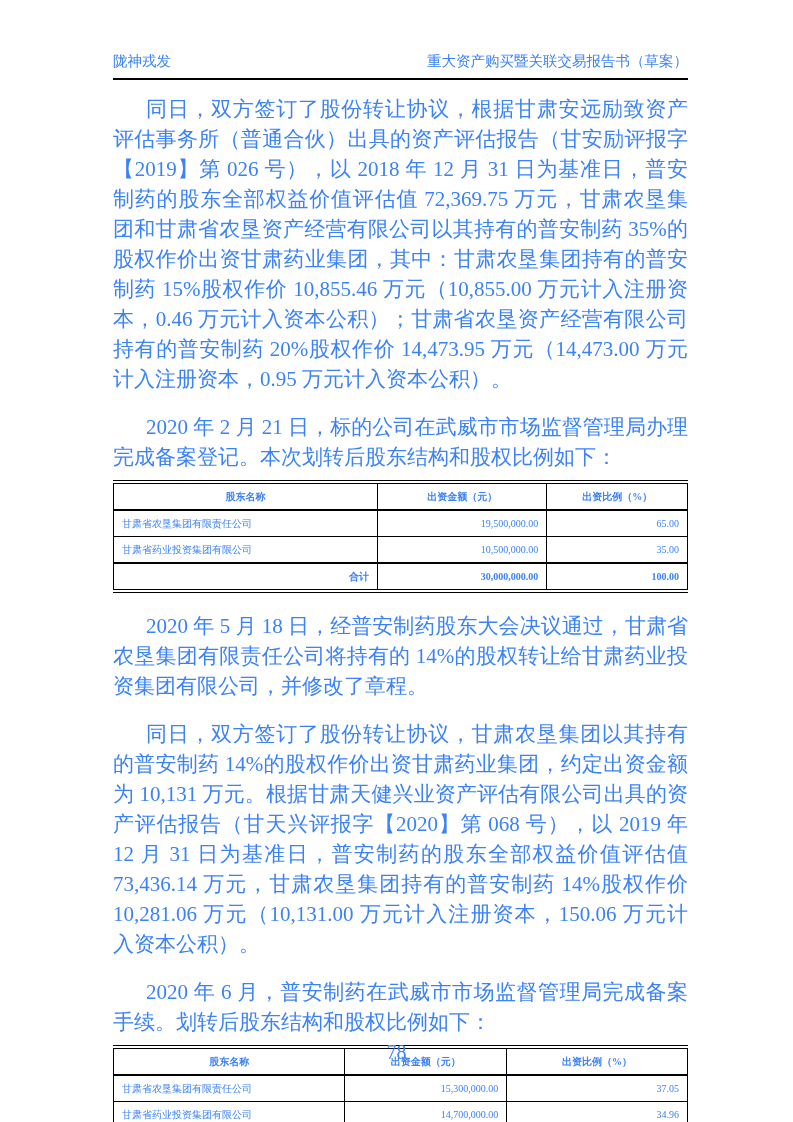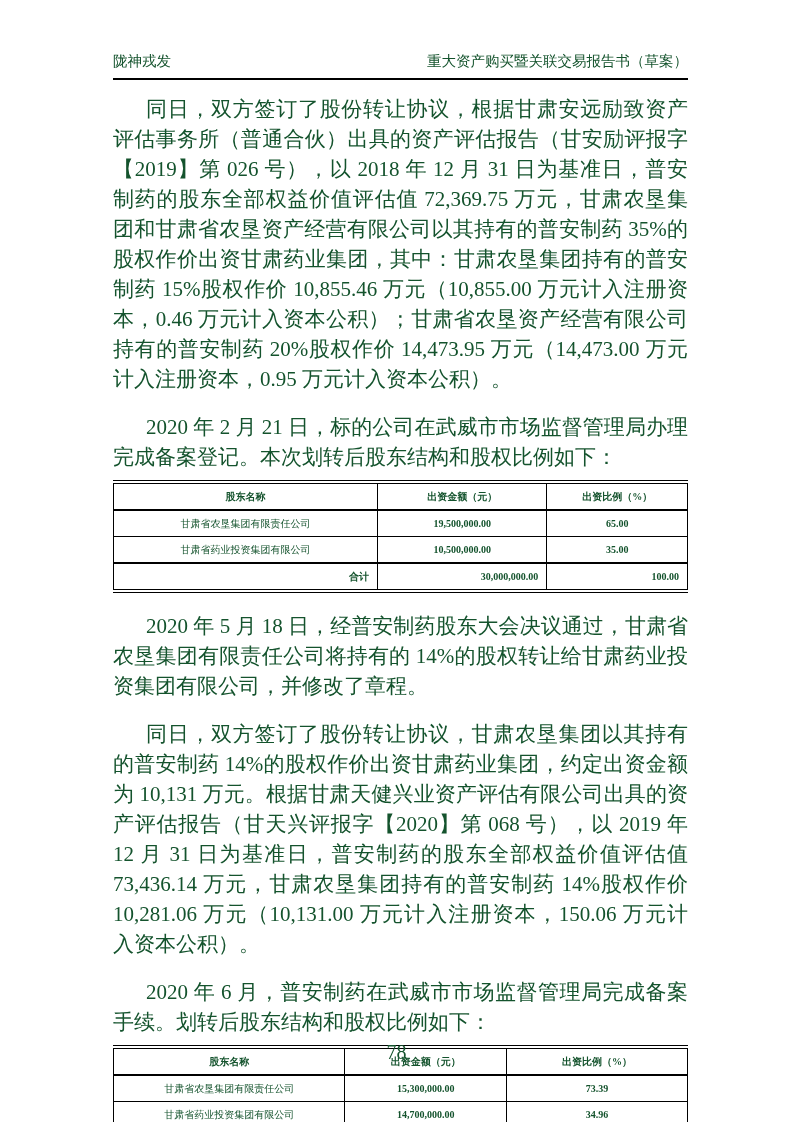--- a/index.html
+++ b/index.html
@@ -2,21 +2,21 @@
 <html><head>
 <meta charset="utf-8">
 <style>
   html, body { margin: 0; padding: 0; background: #ffffff; }
   .page {
     position: relative;
     width: 793px;
     height: 1122px;
     margin: 0 auto;
     background: #ffffff;
-    color: #14532d;
+    color: #3b82f6;
     font-family: "Liberation Serif", "DejaVu Serif", serif;
     box-sizing: border-box;
     padding: 52px 105px 0 113px;
     overflow: hidden;
   }
   .doc-header {
     display: flex;
     justify-content: space-between;
     align-items: flex-end;
     font-size: 14.5px;
@@ -51,23 +51,23 @@
     border-right: 1px solid #000;
     padding: 2px 8px;
     height: 21px;
     vertical-align: middle;
   }
   table.shareholder-table th {
     font-weight: bold;
     text-align: center;
     border-bottom: 2px solid #000;
   }
-  tr.data-row td { border-bottom: 1px solid #000; text-align: center; }
+  tr.data-row td { border-bottom: 1px solid #000; }
   td.cell-name { text-align: left; }
-  td.cell-num  { text-align: right; font-weight: bold; }
+  td.cell-num  { text-align: right; }
   tr.total-row td { border-top: 2px solid #000; font-weight: bold; }
   tr.total-row td.cell-name { text-align: right; }
   .doc-footer {
     position: absolute;
     left: 0;
     right: 0;
     bottom: 58px;
     text-align: center;
     font-size: 20px;
   }
@@ -135,21 +135,21 @@
       <tr>
         <th>股东名称</th>
         <th>出资金额（元）</th>
         <th>出资比例（%）</th>
       </tr>
     </thead>
     <tbody>
       <tr class="data-row">
         <td class="cell-name">甘肃省农垦集团有限责任公司</td>
         <td class="cell-num">15,300,000.00</td>
-        <td class="cell-num">73.39</td>
+        <td class="cell-num">37.05</td>
       </tr>
       <tr class="data-row">
         <td class="cell-name">甘肃省药业投资集团有限公司</td>
         <td class="cell-num">14,700,000.00</td>
         <td class="cell-num">34.96</td>
       </tr>
       <tr class="total-row">
         <td class="cell-name">合计</td>
         <td class="cell-num">30,000,000.00</td>
         <td class="cell-num">100.00</td>

